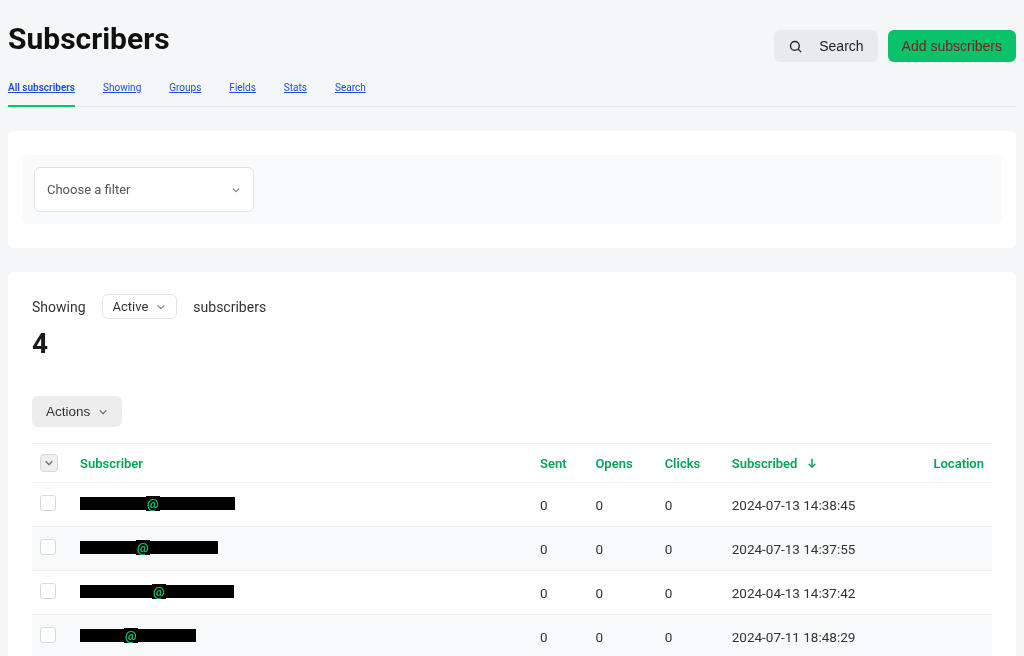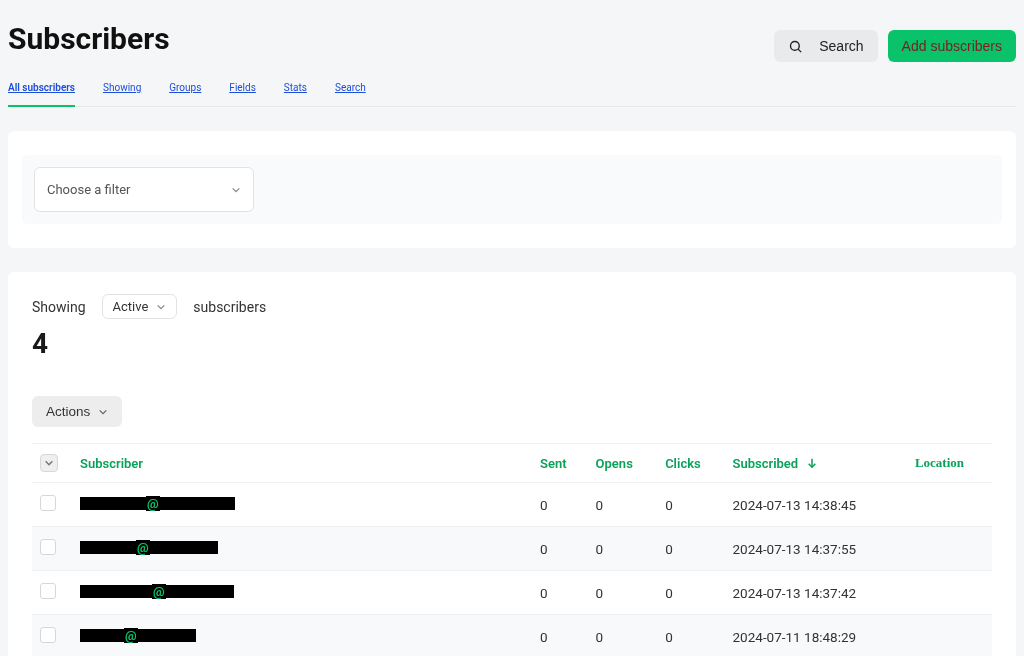--- a/index.html
+++ b/index.html
@@ -307,21 +307,21 @@
           <th class="th-sortable">Clicks</th>
           <th class="th-sortable">
             <span>Subscribed</span>
             <span class="sort-arrow">
               <svg width="10" height="10" viewBox="0 0 12 12" fill="none" stroke="#09a25a" stroke-width="1.8">
                   <line x1="6" y1="1" x2="6" y2="11"></line>
                   <polyline points="2,7 6,11 10,7"></polyline>
                 </svg>
             </span>
           </th>
-          <th class="th-sortable" style="text-align:left;font-family:Liberation Serif, serif;">Location</th>
+          <th class="th-sortable" style="text-align:right;">Location</th>
         </tr>
       </thead>
       <tbody id="tbl-body">
           <tr>
             <td><span class="row-check"></span></td>
             <td><span class="redacted-cell">
                 <span class="black-bar" style="width: 66px;"></span>
                 <span class="at-green">@</span>
                 <span class="black-bar" style="width: 75px;"></span>
               </span></td>
@@ -347,21 +347,21 @@
           <tr>
             <td><span class="row-check"></span></td>
             <td><span class="redacted-cell">
                 <span class="black-bar" style="width: 72px;"></span>
                 <span class="at-green">@</span>
                 <span class="black-bar" style="width: 68px;"></span>
               </span></td>
             <td>0</td>
             <td>0</td>
             <td>0</td>
-            <td>2024-07-13 14:37:42</td>
+            <td>2024-04-13 14:37:42</td>
             <td style="text-align: right;"></td>
           </tr>
           <tr>
             <td><span class="row-check"></span></td>
             <td><span class="redacted-cell">
                 <span class="black-bar" style="width: 44px;"></span>
                 <span class="at-green">@</span>
                 <span class="black-bar" style="width: 58px;"></span>
               </span></td>
             <td>0</td>

